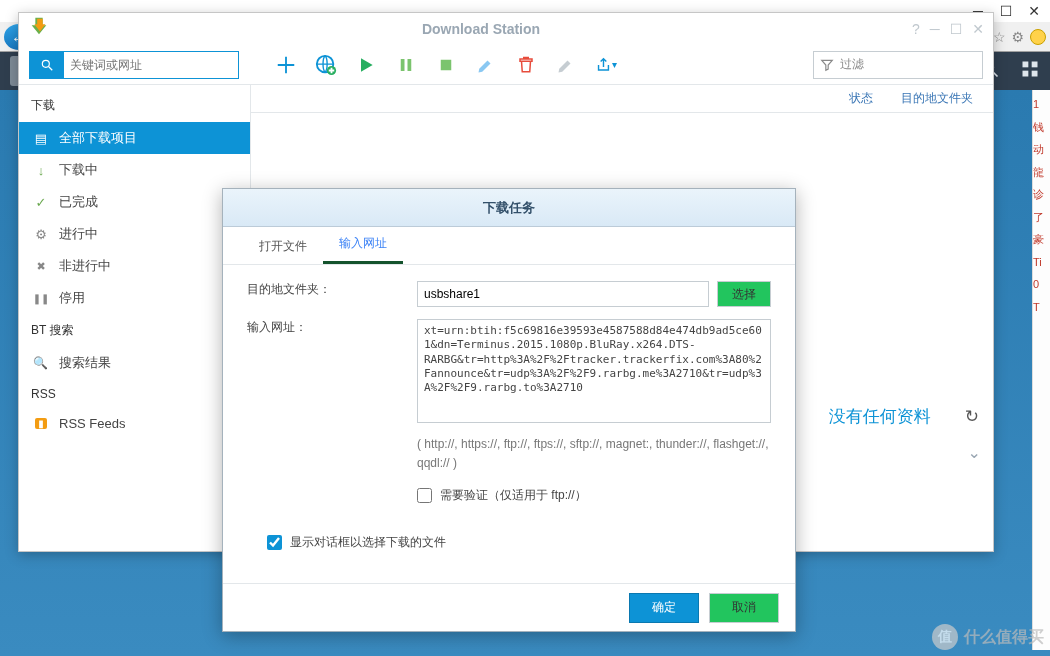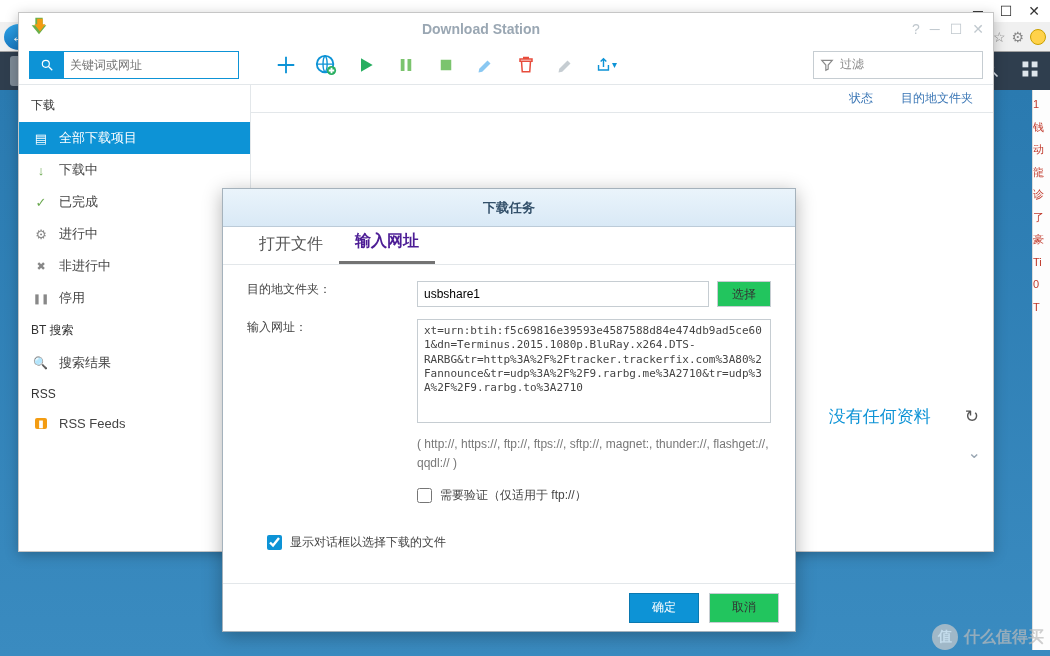--- a/index.html
+++ b/index.html
@@ -61,22 +61,22 @@
 
 .ds-main { flex: 1; position: relative; }
 .ds-cols { height: 28px; border-bottom: 1px solid #e3e7ea; display: flex; align-items: center; justify-content: flex-end; gap: 28px; padding-right: 20px; font-size: 12px; color: #3a76b5; }
 .ds-status { position: absolute; right: 14px; top: 320px; font-size: 17px; color: #555; display: flex; align-items: center; gap: 34px; }
 .ds-status .blue { color: #0d93d6; }
 
 
 .modal { position: absolute; left: 222px; top: 188px; width: 574px; height: 444px; background: #fff; border: 1px solid #a5b2bc; box-shadow: 0 4px 18px rgba(0,0,0,.3); display: flex; flex-direction: column; }
 .modal-title { height: 38px; background: linear-gradient(#eaf4fb,#d9e9f6); border-bottom: 1px solid #bccbd8; display: flex; align-items: center; justify-content: center; font-size: 13px; font-weight: bold; color: #33506a; }
 .modal-tabs { height: 38px; border-bottom: 1px solid #e3e7ea; display: flex; align-items: flex-end; padding: 0 20px; }
-.modal-tabs .tab { padding: 9px 16px; font-size: 16px; color: #555; cursor: pointer; }
-.modal-tabs .tab.active { color: #4c1d95; font-weight: bold; border-bottom: 3px solid #737373; }
+.modal-tabs .tab { padding: 9px 16px; font-size: 12px; color: #555; cursor: pointer; }
+.modal-tabs .tab.active { color: #3b82f6; font-weight: normal; border-bottom: 3px solid #14532d; }
 .modal-body { flex: 1; padding: 16px 24px; font-size: 12px; color: #444; }
 .frow { display: flex; margin-bottom: 12px; }
 .frow .lab { width: 170px; }
 .frow .val { flex: 1; display: flex; gap: 8px; align-items: flex-end; }
 .frow input[type=text] { height: 26px; border: 1px solid #c6cdd2; padding: 0 6px; font-size: 12px; flex: 1; }
 .btn { height: 26px; padding: 0 14px; border: 1px solid #c6cdd2; background: #22c55e; font-size: 12px; color: #333; cursor: pointer; }
 .frow textarea { flex: 1; height: 104px; border: 1px solid #c6cdd2; padding: 4px 6px; font-size: 11px; font-family: Consolas, monospace; color: #444; resize: none; line-height: 1.3; }
 .hint { margin-left: 170px; color: #777; line-height: 1.6; }
 .chk { display: flex; align-items: center; gap: 8px; margin-top: 30px; }
 .chk input { width: 15px; height: 15px; accent-color: #0d93d6; }

